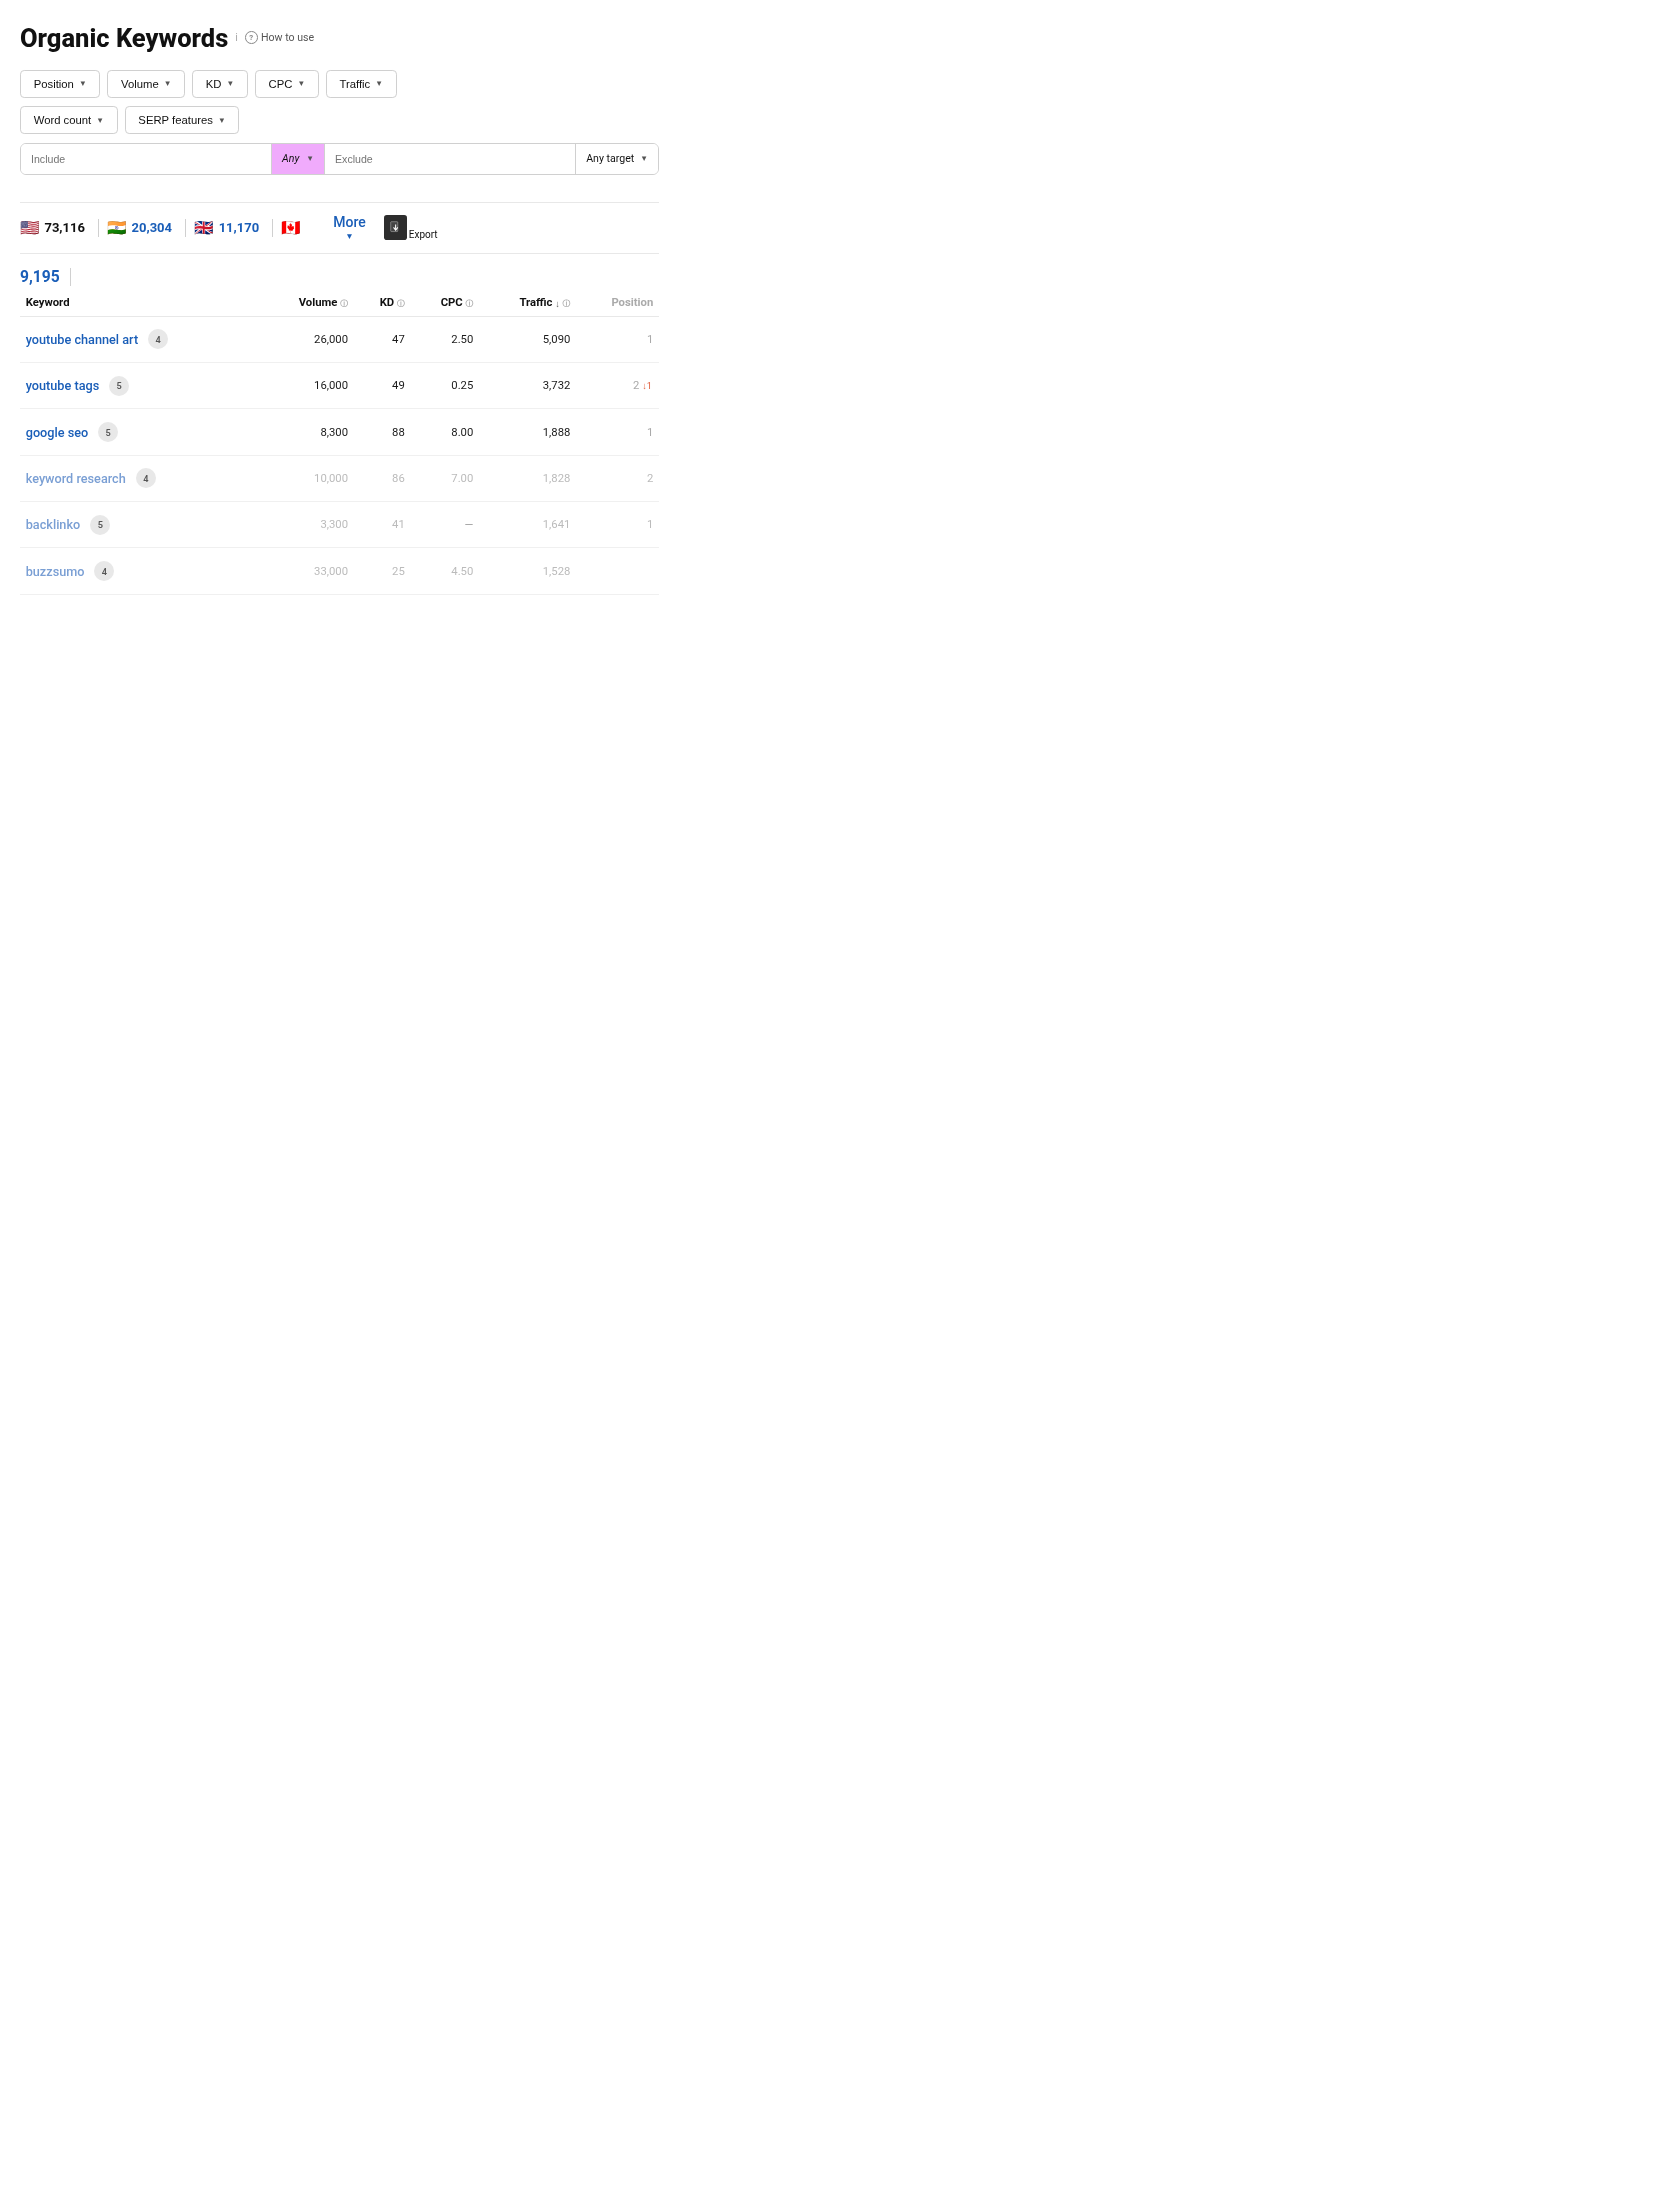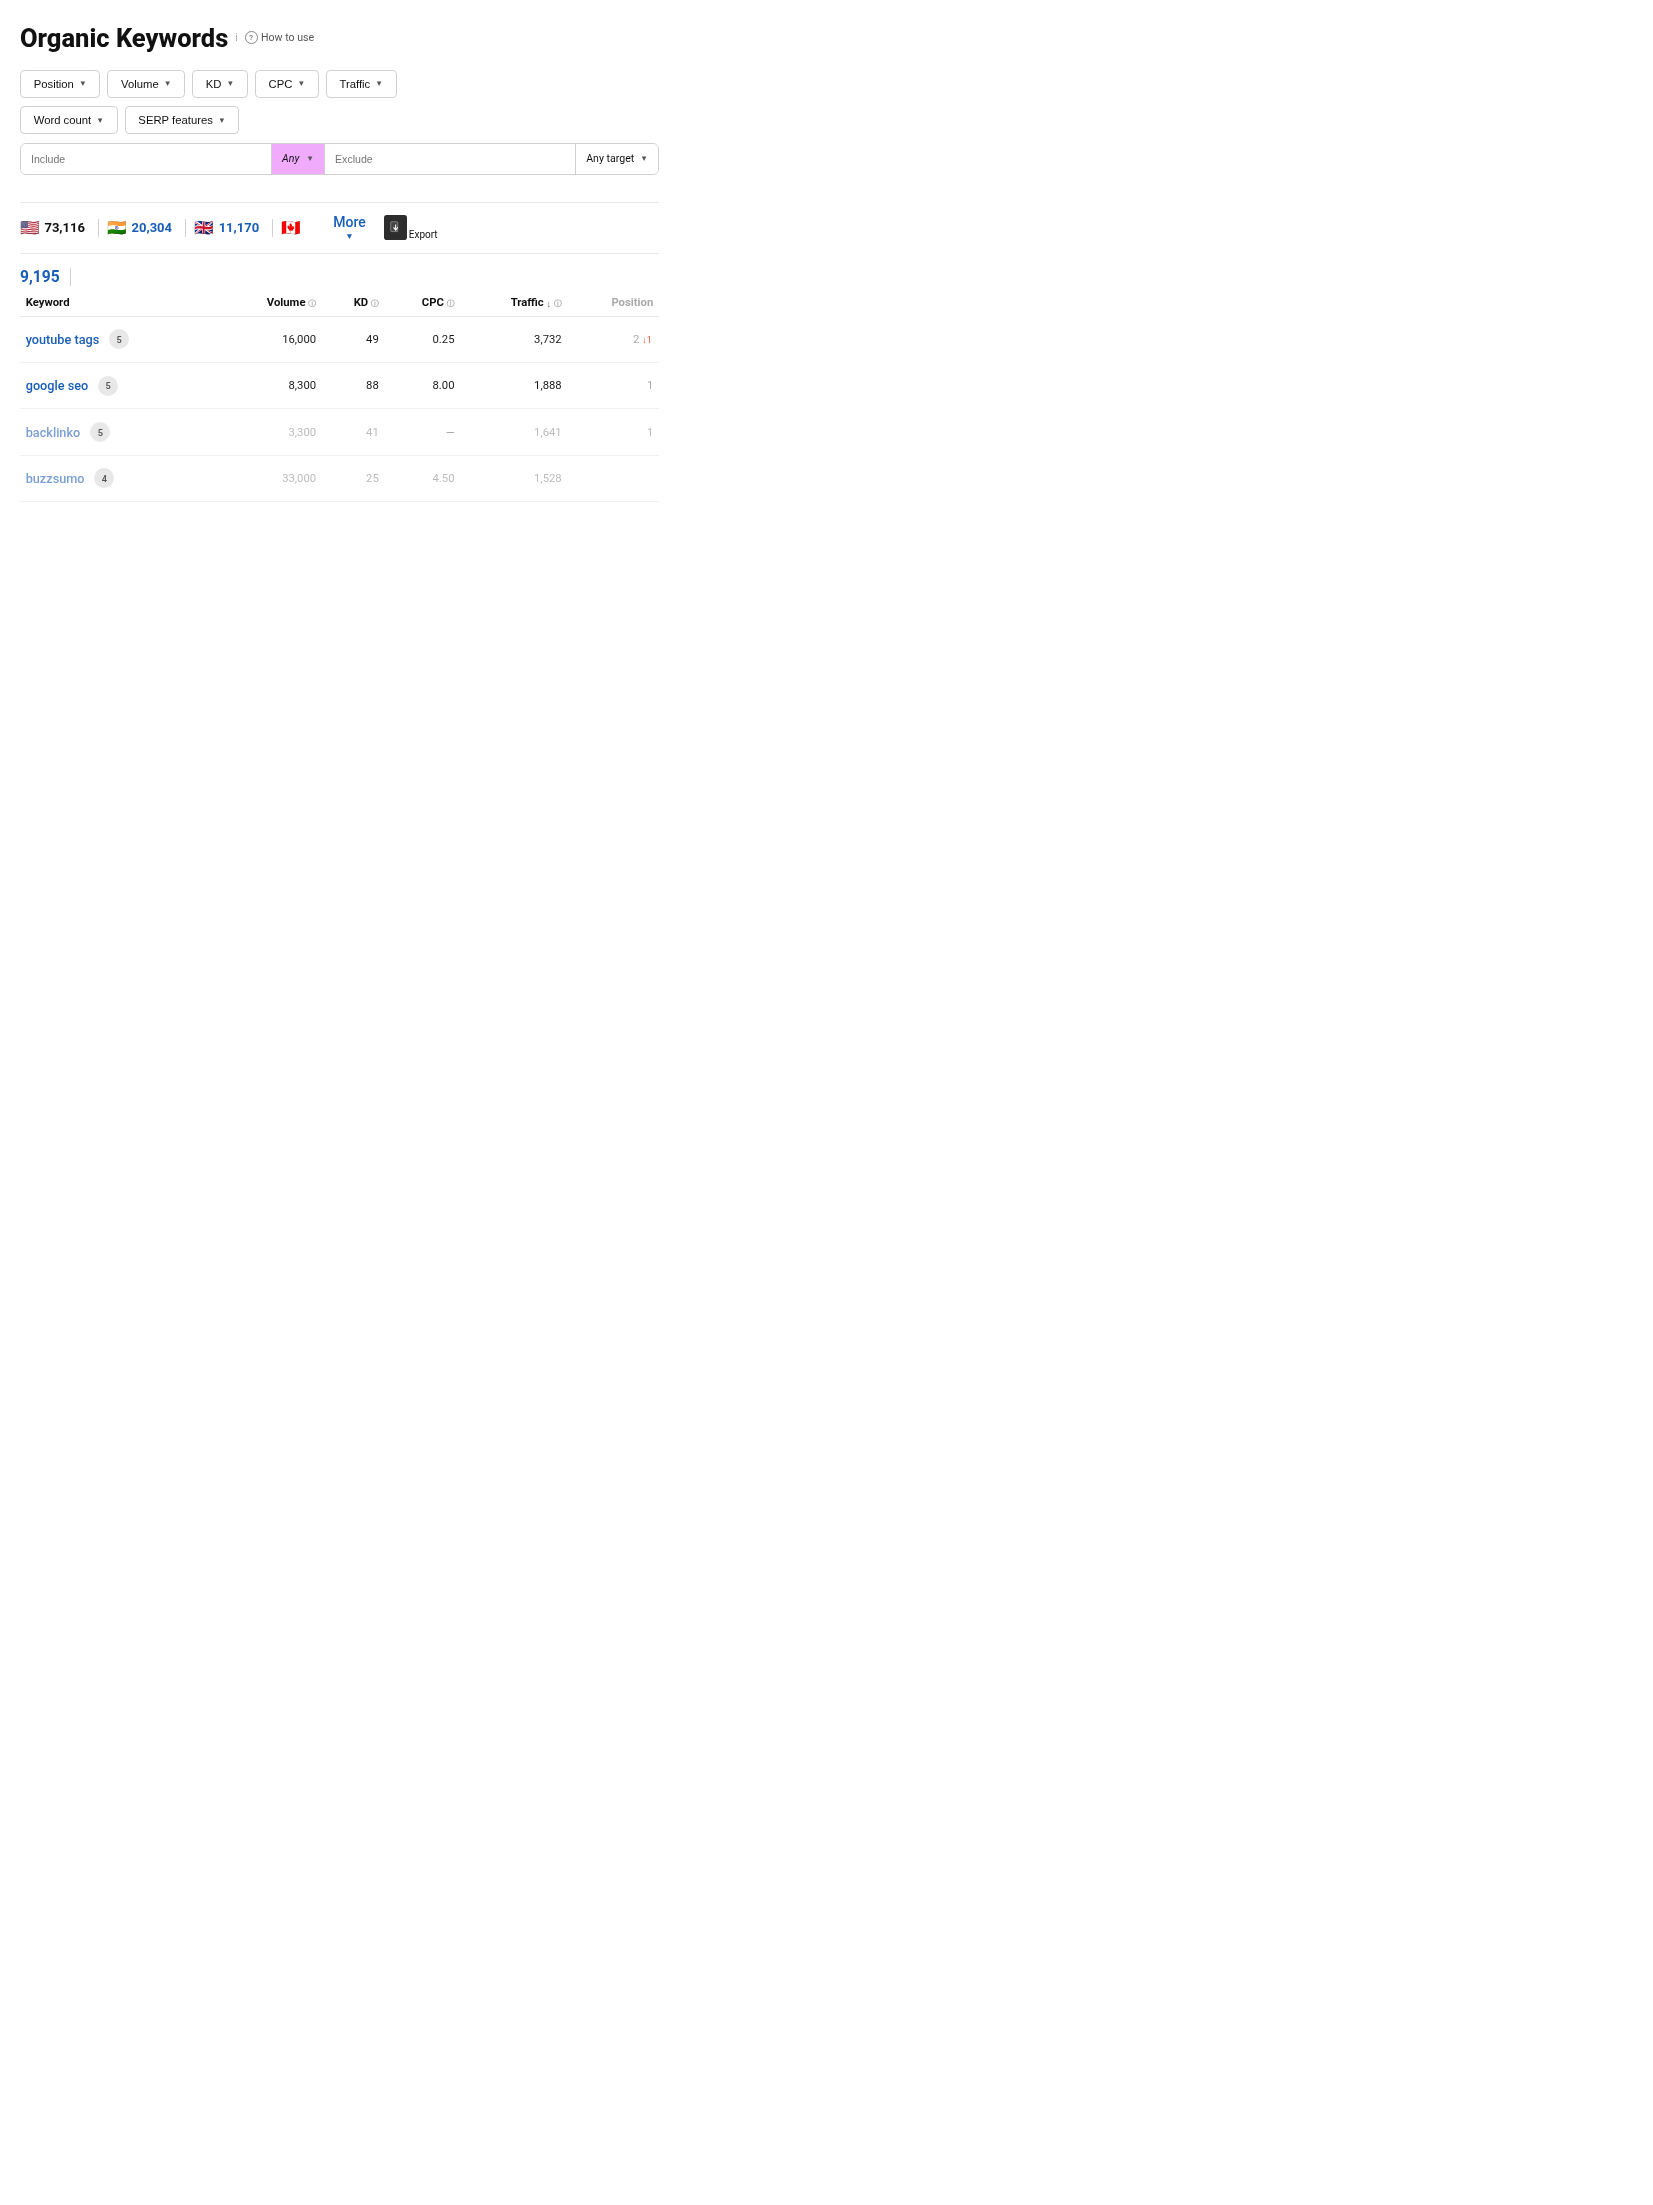--- a/index.html
+++ b/index.html
@@ -442,20 +442,33 @@
       </th>
       <th class="right grey">
         <div class="col-header-inner right">
           <span>Position</span>
         </div>
       </th>
     </tr>
   </thead>
   <tbody id="keywords-tbody">
 
+  <tr>
+        <td class="keyword-cell">
+          <div class="keyword-row-content">
+            <a href="#" class="keyword-link">youtube channel art</a>
+            <div class="badge">4</div>
+          </div>
+        </td>
+        <td class="num-cell">26,000</td>
+        <td class="num-cell">47</td>
+        <td class="num-cell">2.50</td>
+        <td class="num-cell">5,090</td>
+        <td class="position-cell dark">1</td>
+      </tr>
       <tr>
         <td class="keyword-cell">
           <div class="keyword-row-content">
             <a href="#" class="keyword-link">youtube tags</a>
             <div class="badge">5</div>
           </div>
         </td>
         <td class="num-cell">16,000</td>
         <td class="num-cell">49</td>
         <td class="num-cell">0.25</td>
@@ -471,20 +484,33 @@
         </td>
         <td class="num-cell">8,300</td>
         <td class="num-cell">88</td>
         <td class="num-cell">8.00</td>
         <td class="num-cell">1,888</td>
         <td class="position-cell dark">1</td>
       </tr>
       <tr>
         <td class="keyword-cell">
           <div class="keyword-row-content">
+            <a href="#" class="keyword-link faded">keyword research</a>
+            <div class="badge">4</div>
+          </div>
+        </td>
+        <td class="num-cell faded">10,000</td>
+        <td class="num-cell faded">86</td>
+        <td class="num-cell faded">7.00</td>
+        <td class="num-cell faded">1,828</td>
+        <td class="position-cell">2</td>
+      </tr>
+      <tr>
+        <td class="keyword-cell">
+          <div class="keyword-row-content">
             <a href="#" class="keyword-link faded">backlinko</a>
             <div class="badge">5</div>
           </div>
         </td>
         <td class="num-cell faded">3,300</td>
         <td class="num-cell faded">41</td>
         <td class="num-cell faded"><span class="dash">—</span></td>
         <td class="num-cell faded">1,641</td>
         <td class="position-cell">1</td>
       </tr>

